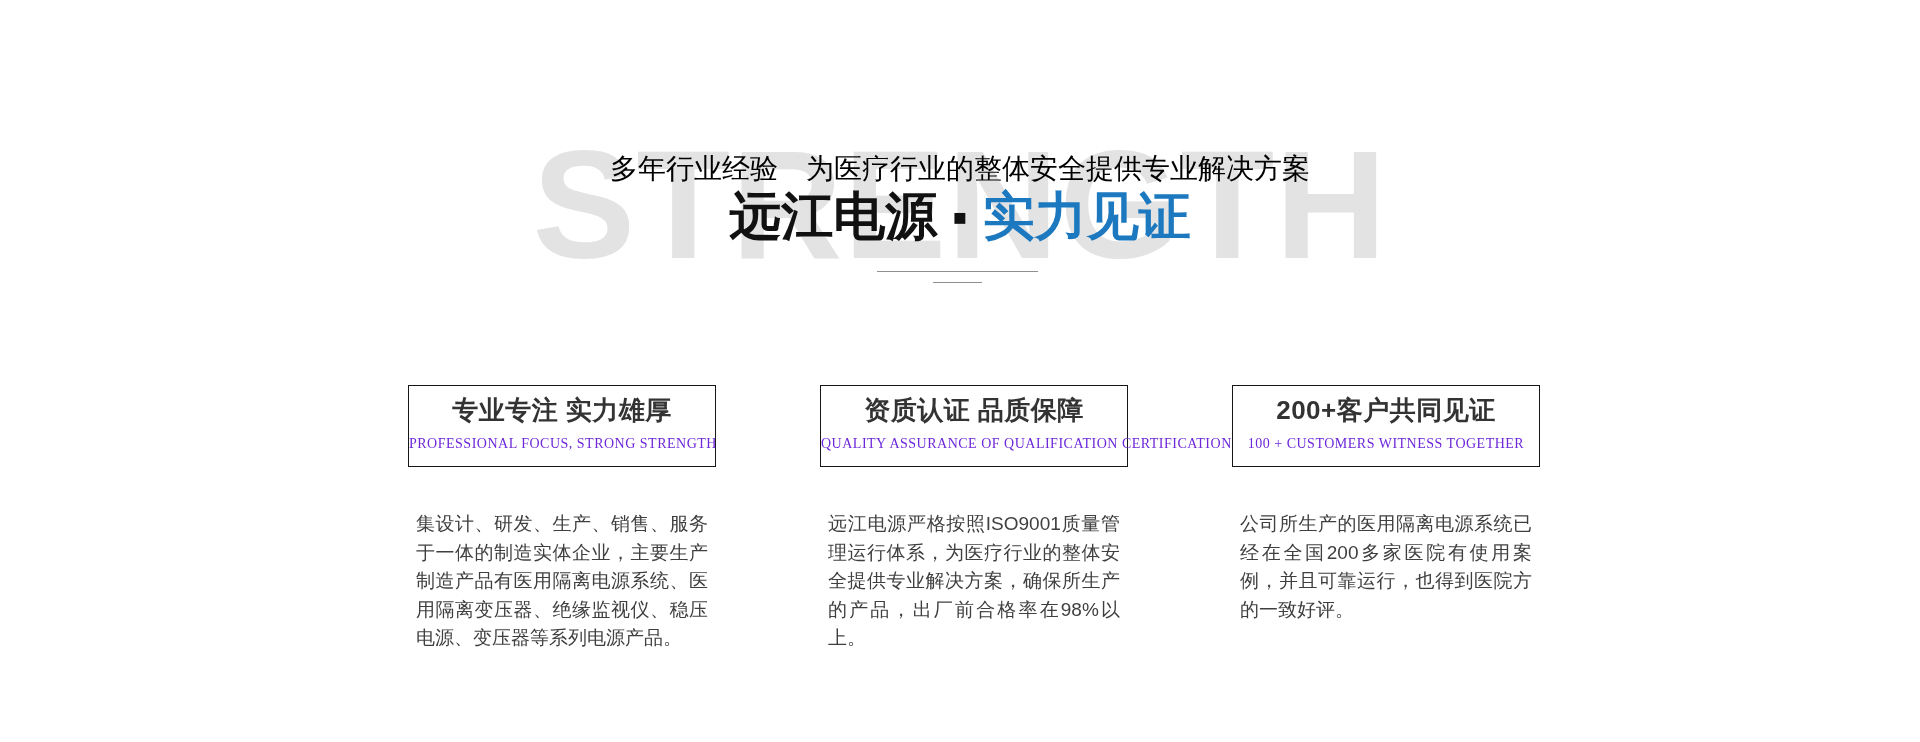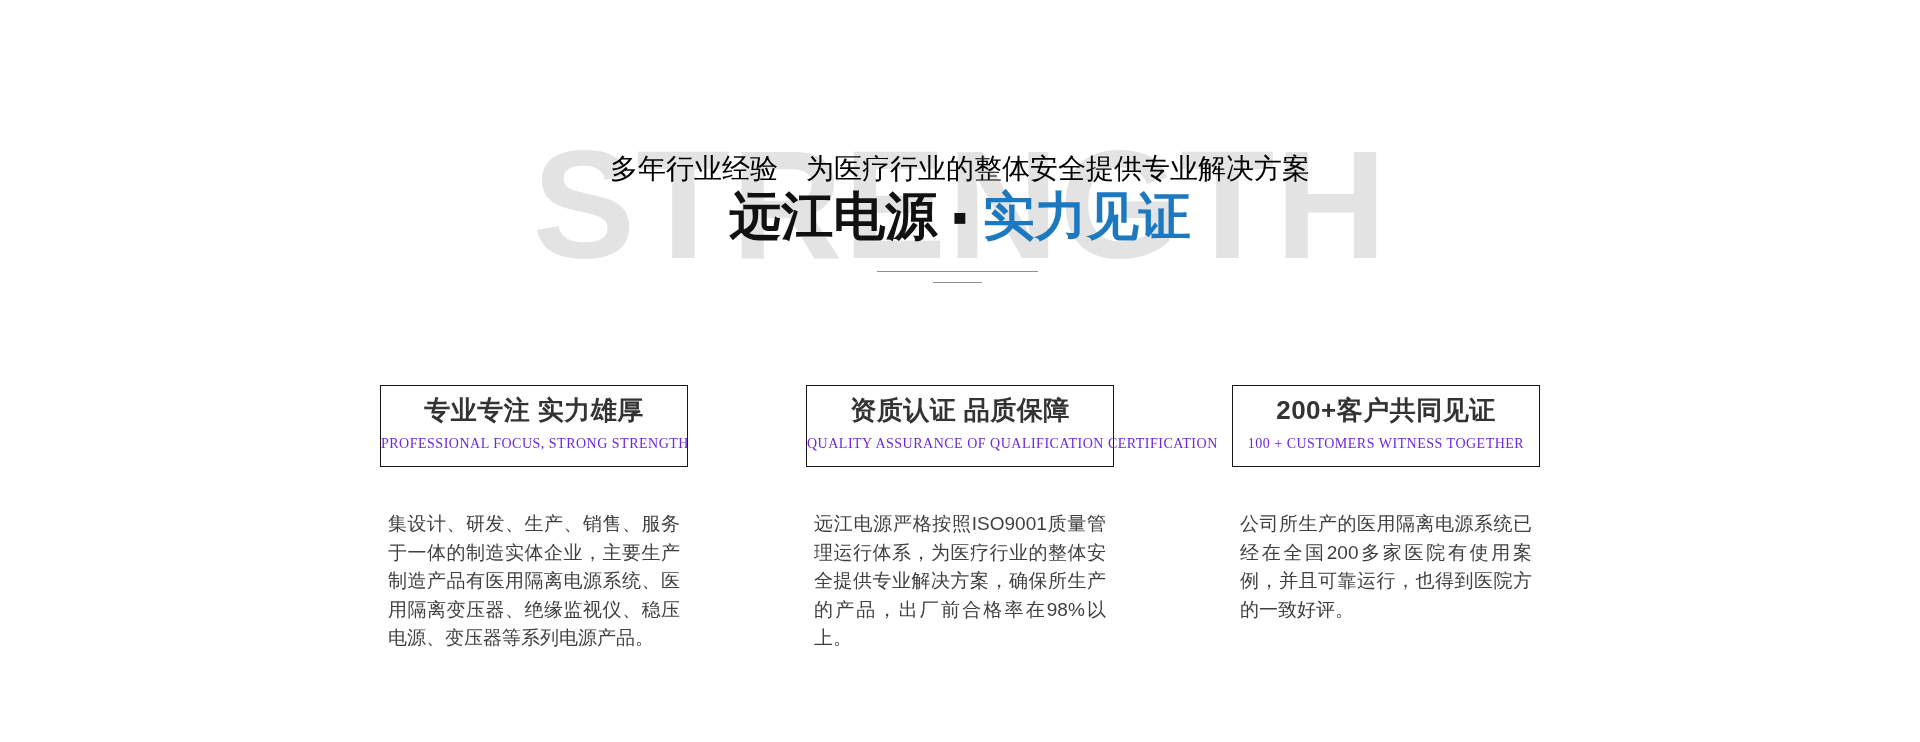--- a/index.html
+++ b/index.html
@@ -53,21 +53,21 @@
     z-index: 2;
   }
 
   
   .features {
     position: absolute; left: 380px; top: 385px;
     width: 1160px;
     display: flex; justify-content: space-between;
     z-index: 2;
   }
-  .feature { width: 308px; }
+  .feature { width: 308px; margin-left: 28px; }
   .feature-box {
     width: 308px; height: 82px;
     border: 1.5px solid #161616;
     background: #ffffff;
     text-align: center;
     padding-top: 10px;
   }
   .feature-box h3 {
     font-size: 26px; font-weight: bold; line-height: 28px;
     color: #333333; letter-spacing: 0.5px;

